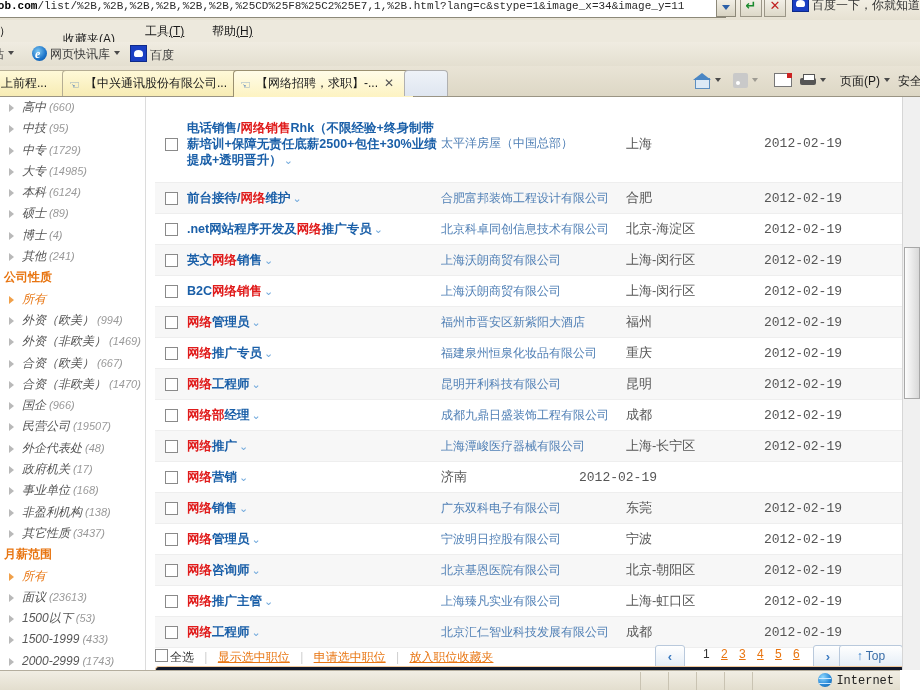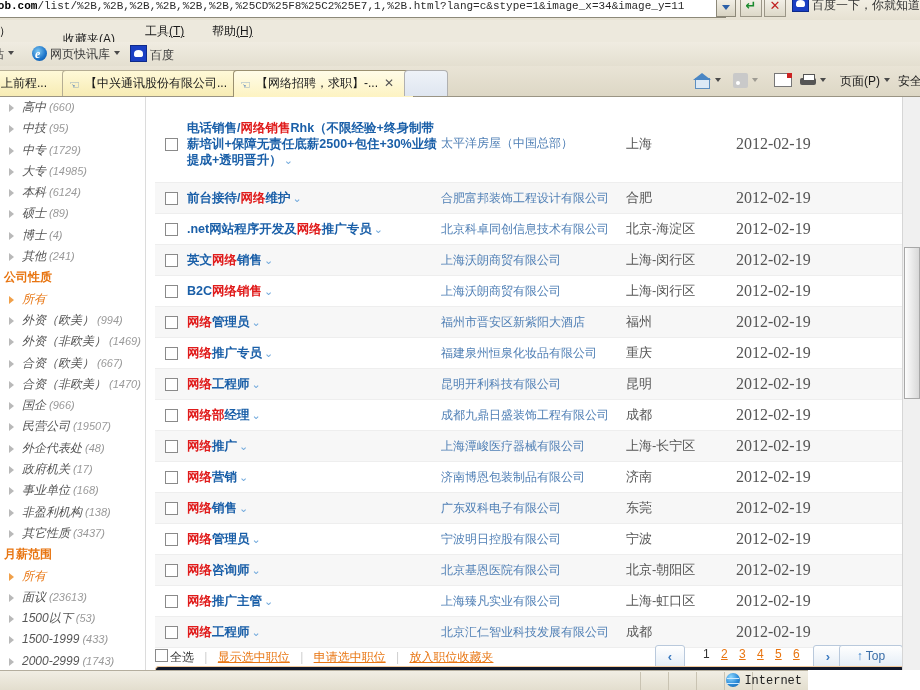--- a/index.html
+++ b/index.html
@@ -204,21 +204,21 @@
   .jobrow.tall { min-height:77px; }
   .c-chk { width:32px; flex:0 0 32px; text-align:center; }
   .c-chk .box {
     display:inline-block; width:11px;height:11px;
     border:1px solid #8a8a8a; background:#fff; vertical-align:middle;
   }
   .c-title { width:250px; flex:0 0 250px; padding-right:4px; line-height:16px; }
   .c-comp { width:185px; flex:0 0 185px; color:#4f7fb5; font-size:12px; }
   .c-loc  { width:110px; flex:0 0 110px; color:#555; font-size:13px; }
   .c-date { width:130px; flex:0 0 130px; color:#555;
-            font-family:Liberation Serif, serif; font-size:16px; }
+            font-family:Liberation Mono, monospace; font-size:13px;margin-left:28px; }
 
   .c-title a { color:#1a5fa8; font-weight:bold; text-decoration:none; font-size:12.5px; }
   .c-title a .hl { color:#e01b1b; }
   .chev {
     display:inline-block; color:#6fa8dc; font-size:11px; margin-left:2px; font-weight:normal;
   }
 
   
   .actionbar {
     position:absolute; left:0; top:552px; width:748px; height:22px;
@@ -268,21 +268,21 @@
     position:absolute; right:0; top:0; width:17px; height:573px;
     background:#f0f0f0; border-left:1px solid #d6d6d6;
   }
   .pscroll .thumb {
     position:absolute; left:1px; top:150px; width:14px; height:150px;
     background:linear-gradient(90deg,#fdfdfd,#d8d8d8); border:1px solid #a8a8a8;
   }
 
   
   .statusbar {
-    position:absolute; left:0; top:670px; width:808px; height:20px;
+    position:absolute; left:0; top:670px; width:900px; height:20px;
     background: linear-gradient(#f1eee4,#e2ddcd);
     border-top:1px solid #b4ae9e;
   }
   .st-cell {
     position:absolute; top:1px; height:18px; border-left:1px solid #c9c3b2;
   }
   .st-zone {
     position:absolute; right:6px; top:1px; height:18px; line-height:18px;
     font-size:12px; color:#222;
     font-family:"Liberation Mono","DejaVu Sans Mono",monospace;
@@ -474,21 +474,20 @@
           <div class="jobrow alt">
             <div class="c-chk"><span class="box"></span></div>
             <div class="c-title"><a href="#"><span class="hl">网络</span><span>推广</span><span class="chev">⌄</span></a></div>
             <div class="c-comp">上海潭峻医疗器械有限公司</div>
             <div class="c-loc">上海-长宁区</div>
             <div class="c-date">2012-02-19</div>
           </div>
           <div class="jobrow">
             <div class="c-chk"><span class="box"></span></div>
             <div class="c-title"><a href="#"><span class="hl">网络</span><span>营销</span><span class="chev">⌄</span></a></div>
-            <div class="c-comp">济南博恩包装制品有限公司</div>
             <div class="c-loc">济南</div>
             <div class="c-date">2012-02-19</div>
           </div>
           <div class="jobrow alt">
             <div class="c-chk"><span class="box"></span></div>
             <div class="c-title"><a href="#"><span class="hl">网络</span><span>销售</span><span class="chev">⌄</span></a></div>
             <div class="c-comp">广东双科电子有限公司</div>
             <div class="c-loc">东莞</div>
             <div class="c-date">2012-02-19</div>
           </div>

